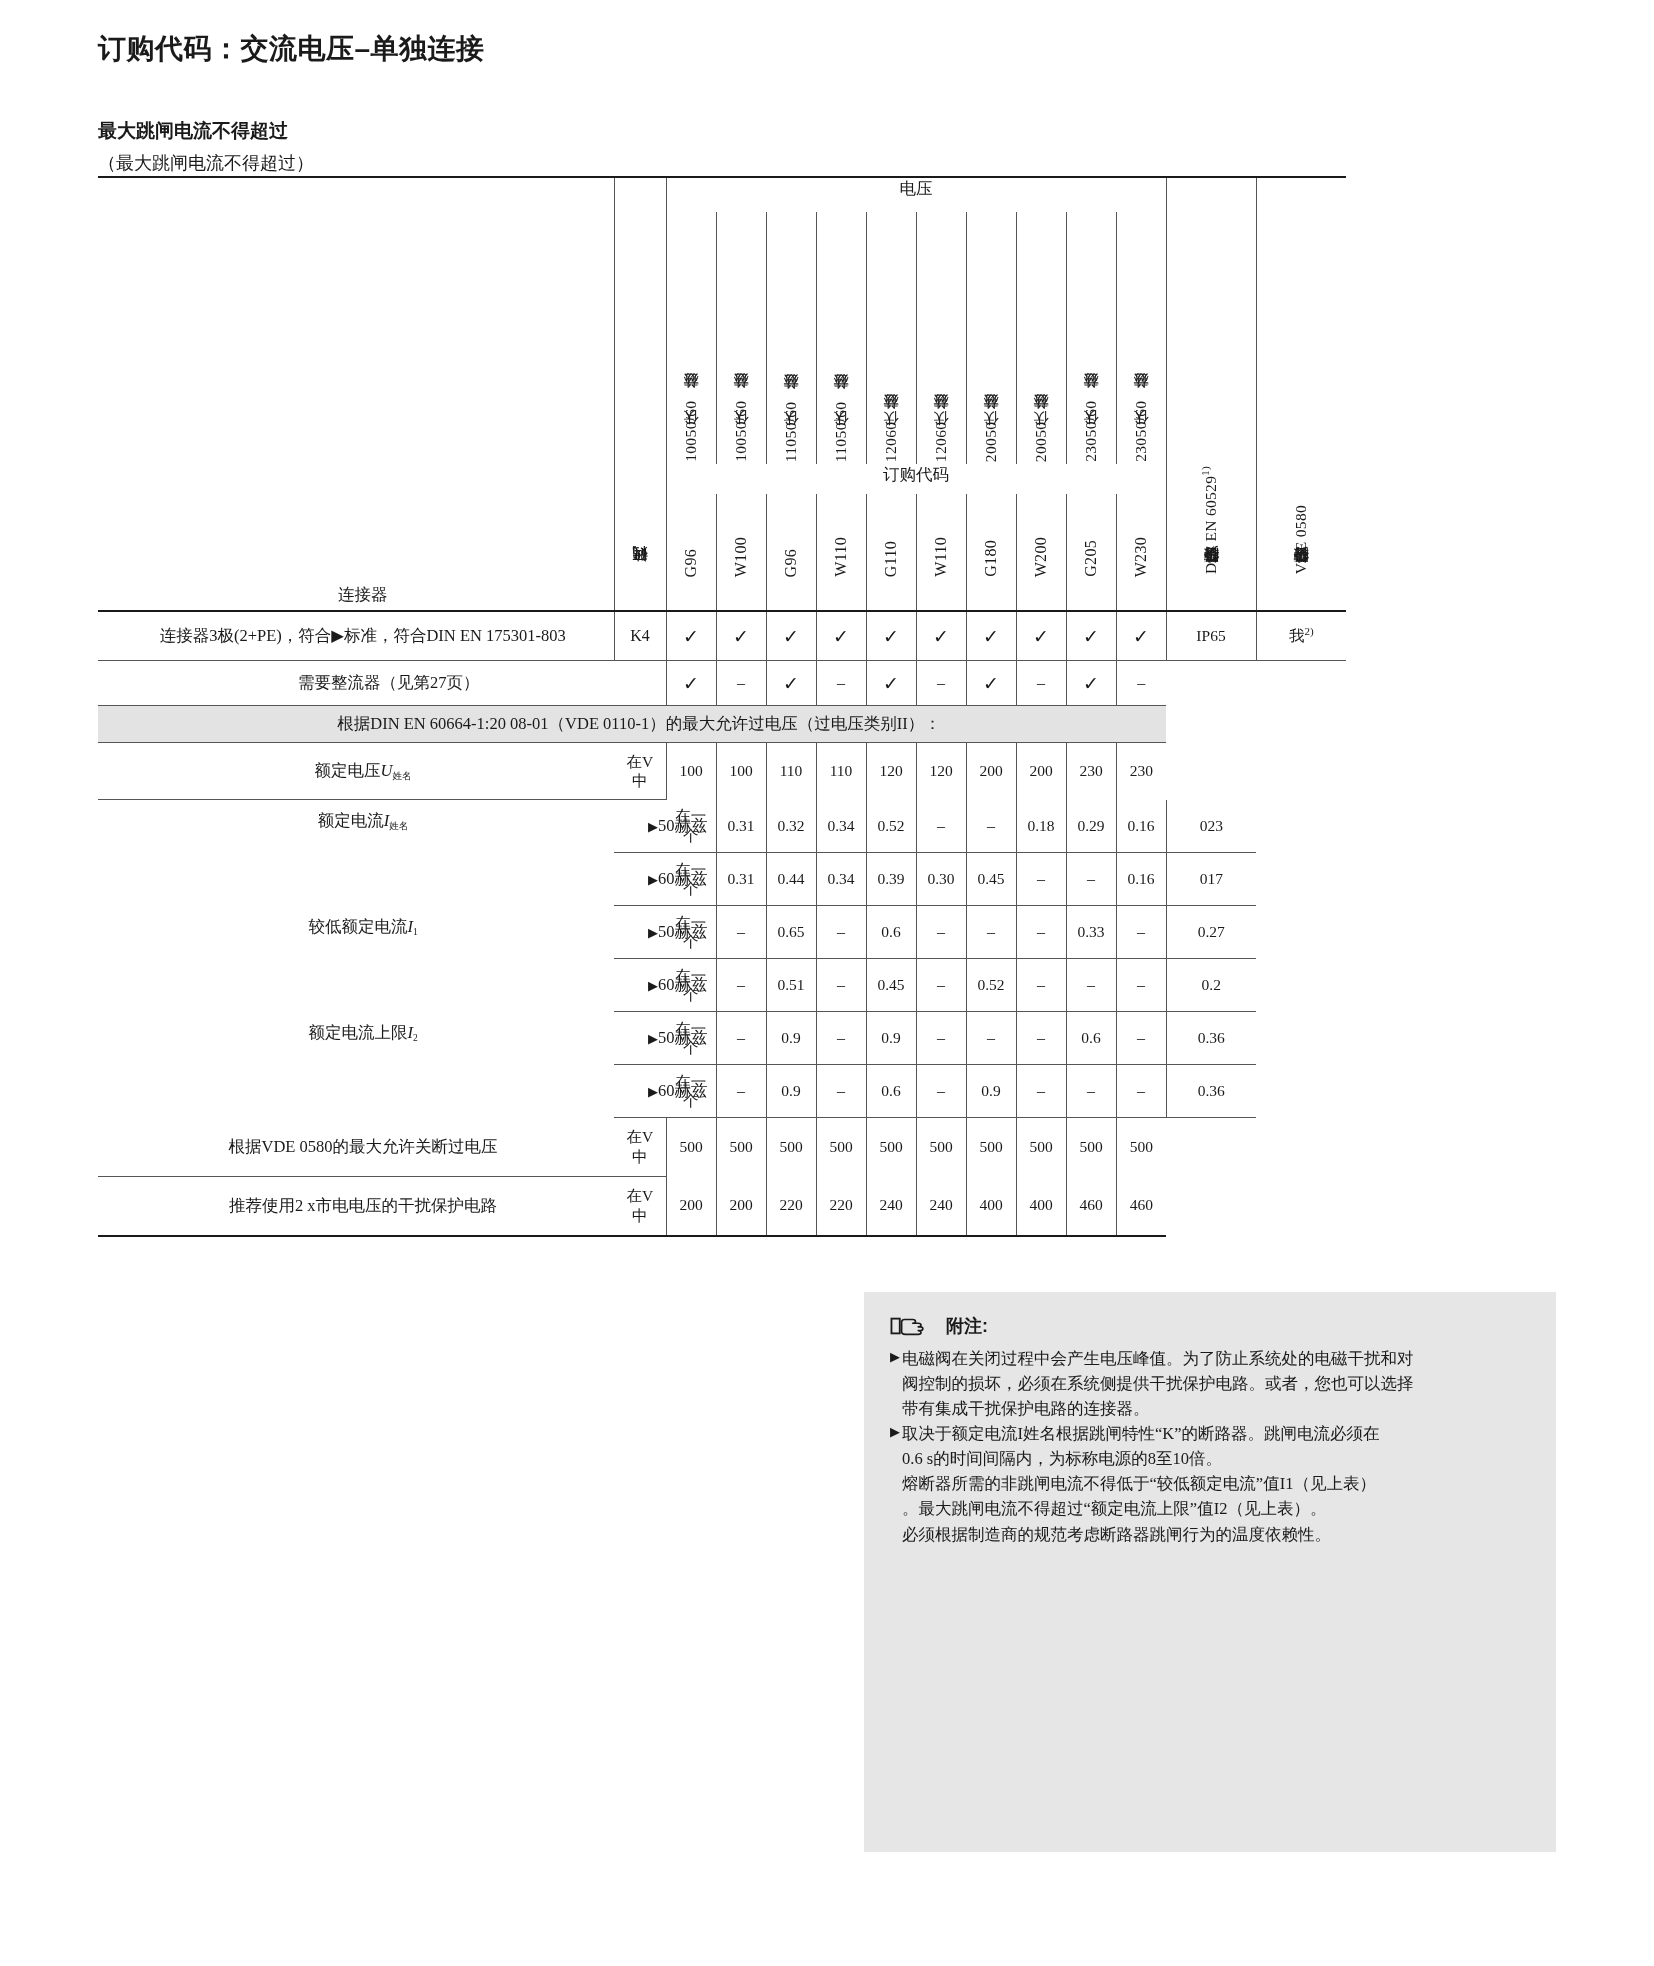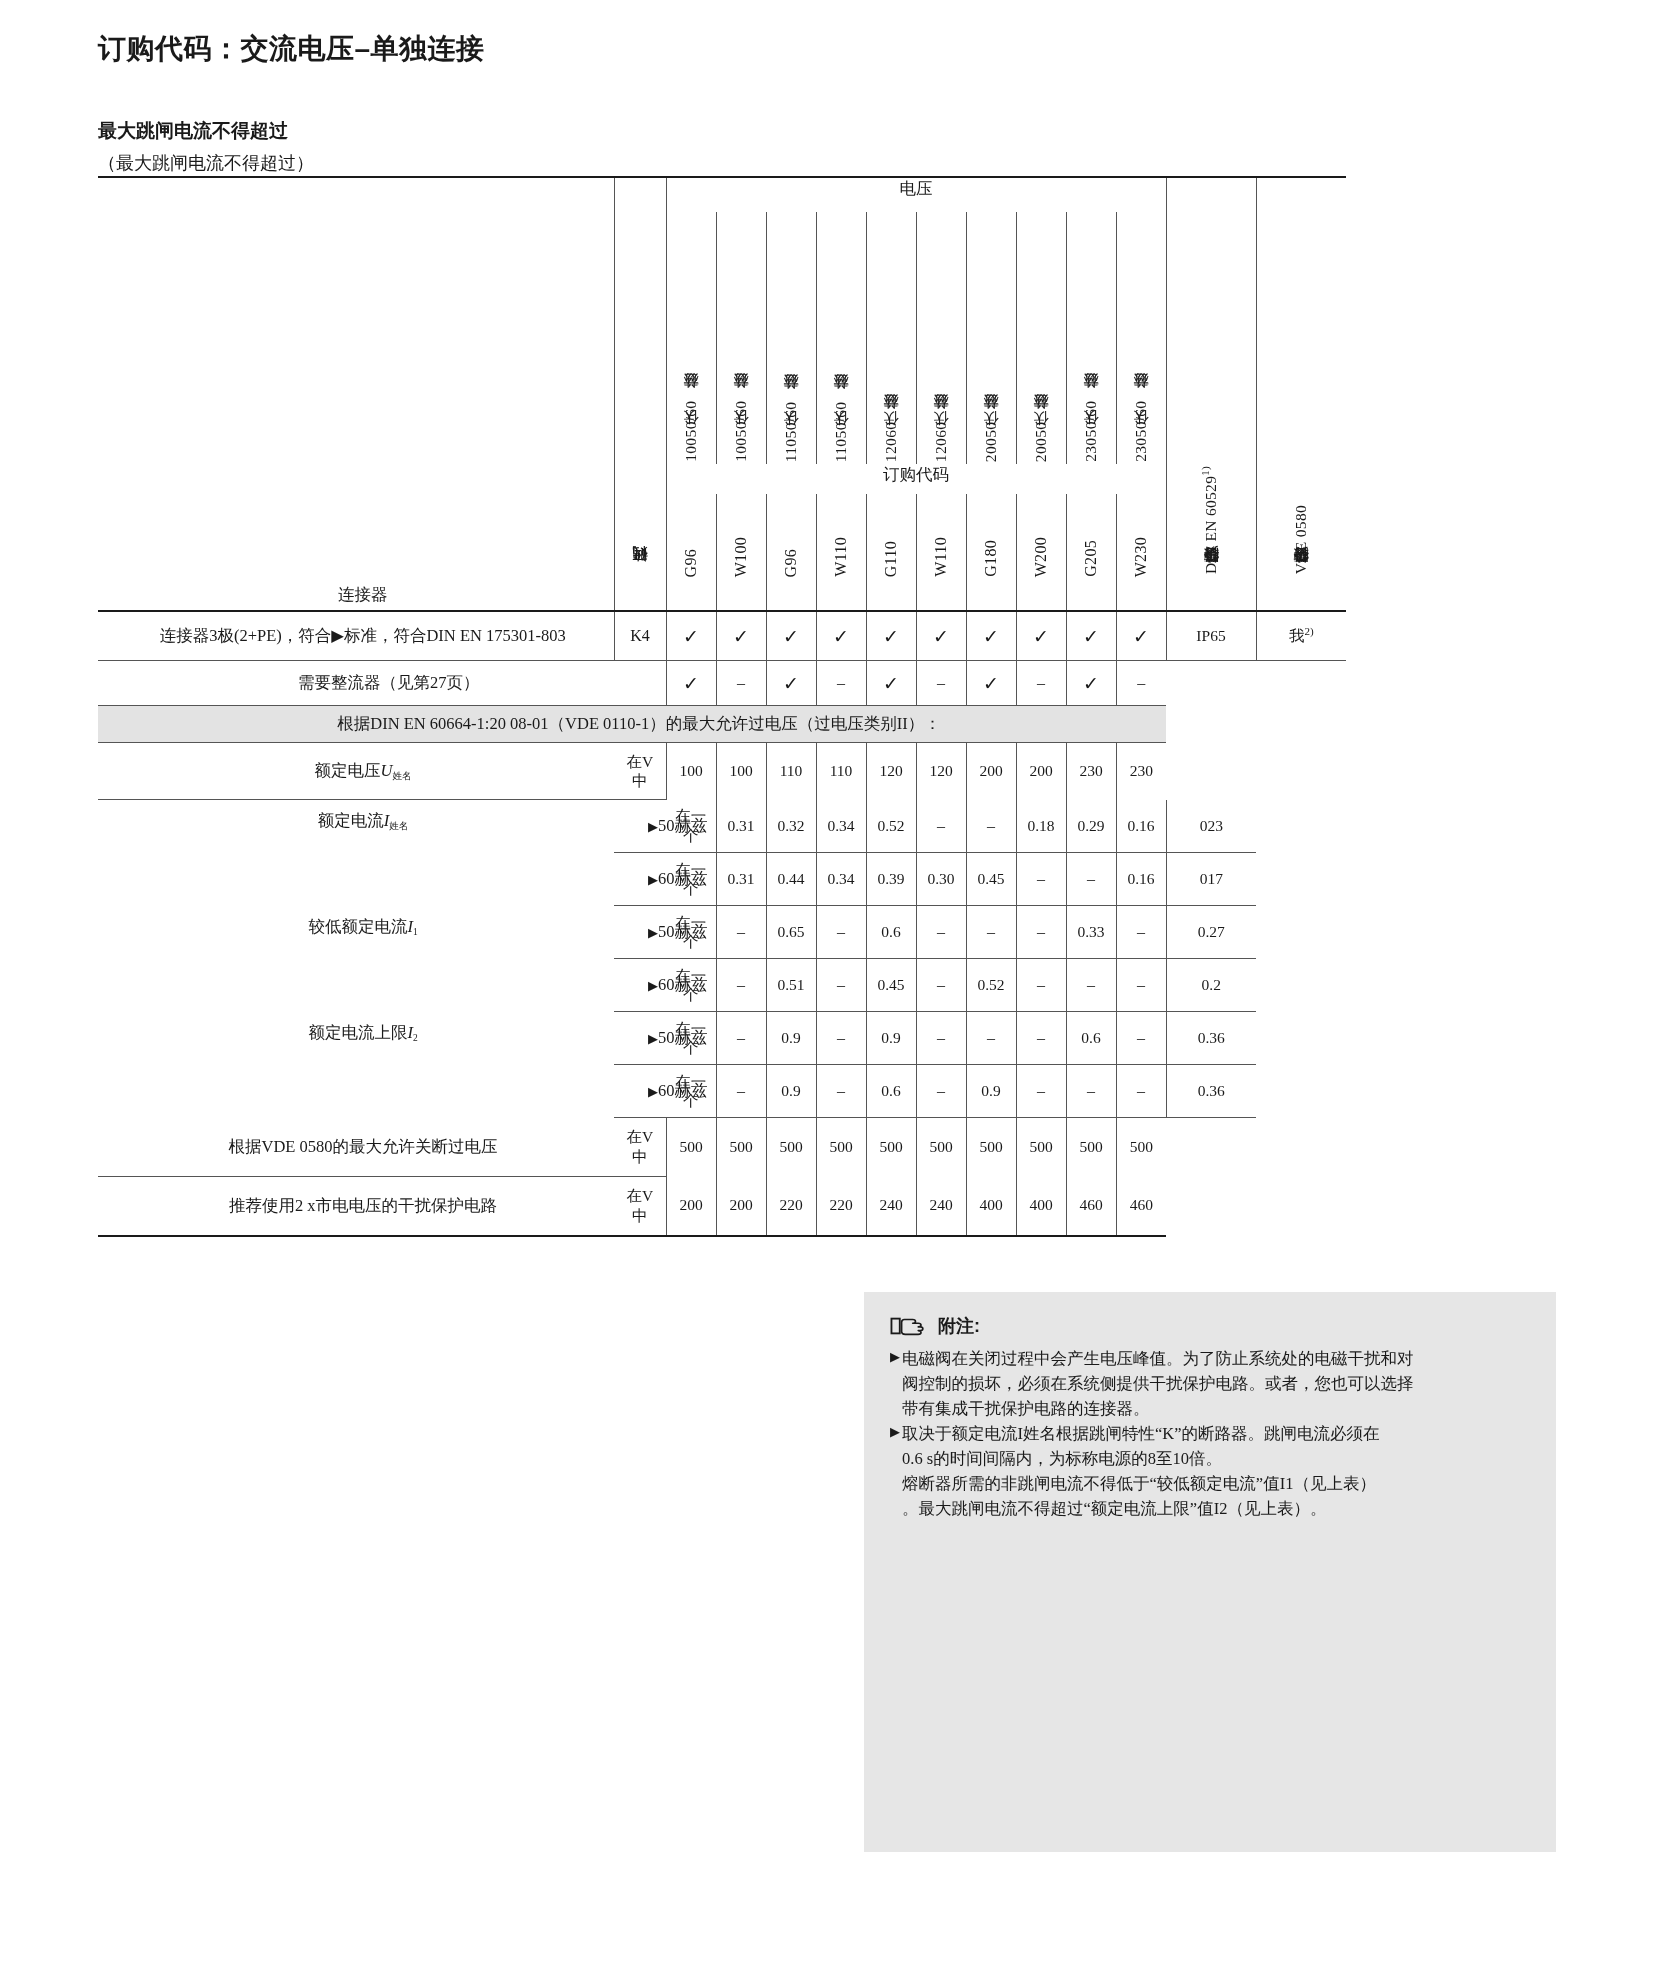--- a/index.html
+++ b/index.html
@@ -168,21 +168,21 @@
     background: #e6e6e6;
     box-sizing: border-box;
     padding: 22px 20px 20px 26px;
   }
   .notes-title {
     font-family: "Liberation Sans", "DejaVu Sans", sans-serif;
     font-weight: bold;
     font-size: 18px;
     display: flex;
     align-items: center;
-    gap: 10px;
+    gap: 18px;
     margin-bottom: 8px;
   }
   .hand-icon { display: inline-block; width: 38px; height: 24px; }
   .note-item {
     font-size: 16.5px;
     line-height: 1.52;
     display: flex;
     gap: 2px;
     margin-bottom: 0px;
   }
@@ -553,18 +553,19 @@
             <span class="l">带有集成干扰保护电路的连接器。</span>
       </span>
     </div>
     <div class="note-item">
       <span class="note-bullet">▶</span>
       <span class="note-text">
         <span class="l">取决于额定电流I姓名根据跳闸特性“K”的断路器。跳闸电流必须在</span>
             <span class="l">0.6 s的时间间隔内，为标称电源的8至10倍。</span>
             <span class="l">熔断器所需的非跳闸电流不得低于“较低额定电流”值I1（见上表）</span>
             <span class="l">。最大跳闸电流不得超过“额定电流上限”值I2（见上表）。</span>
+            <span class="l">必须根据制造商的规范考虑断路器跳闸行为的温度依赖性。</span>
       </span>
     </div>
       </div>
   </div>
 
 </div>
 
 </body></html>

